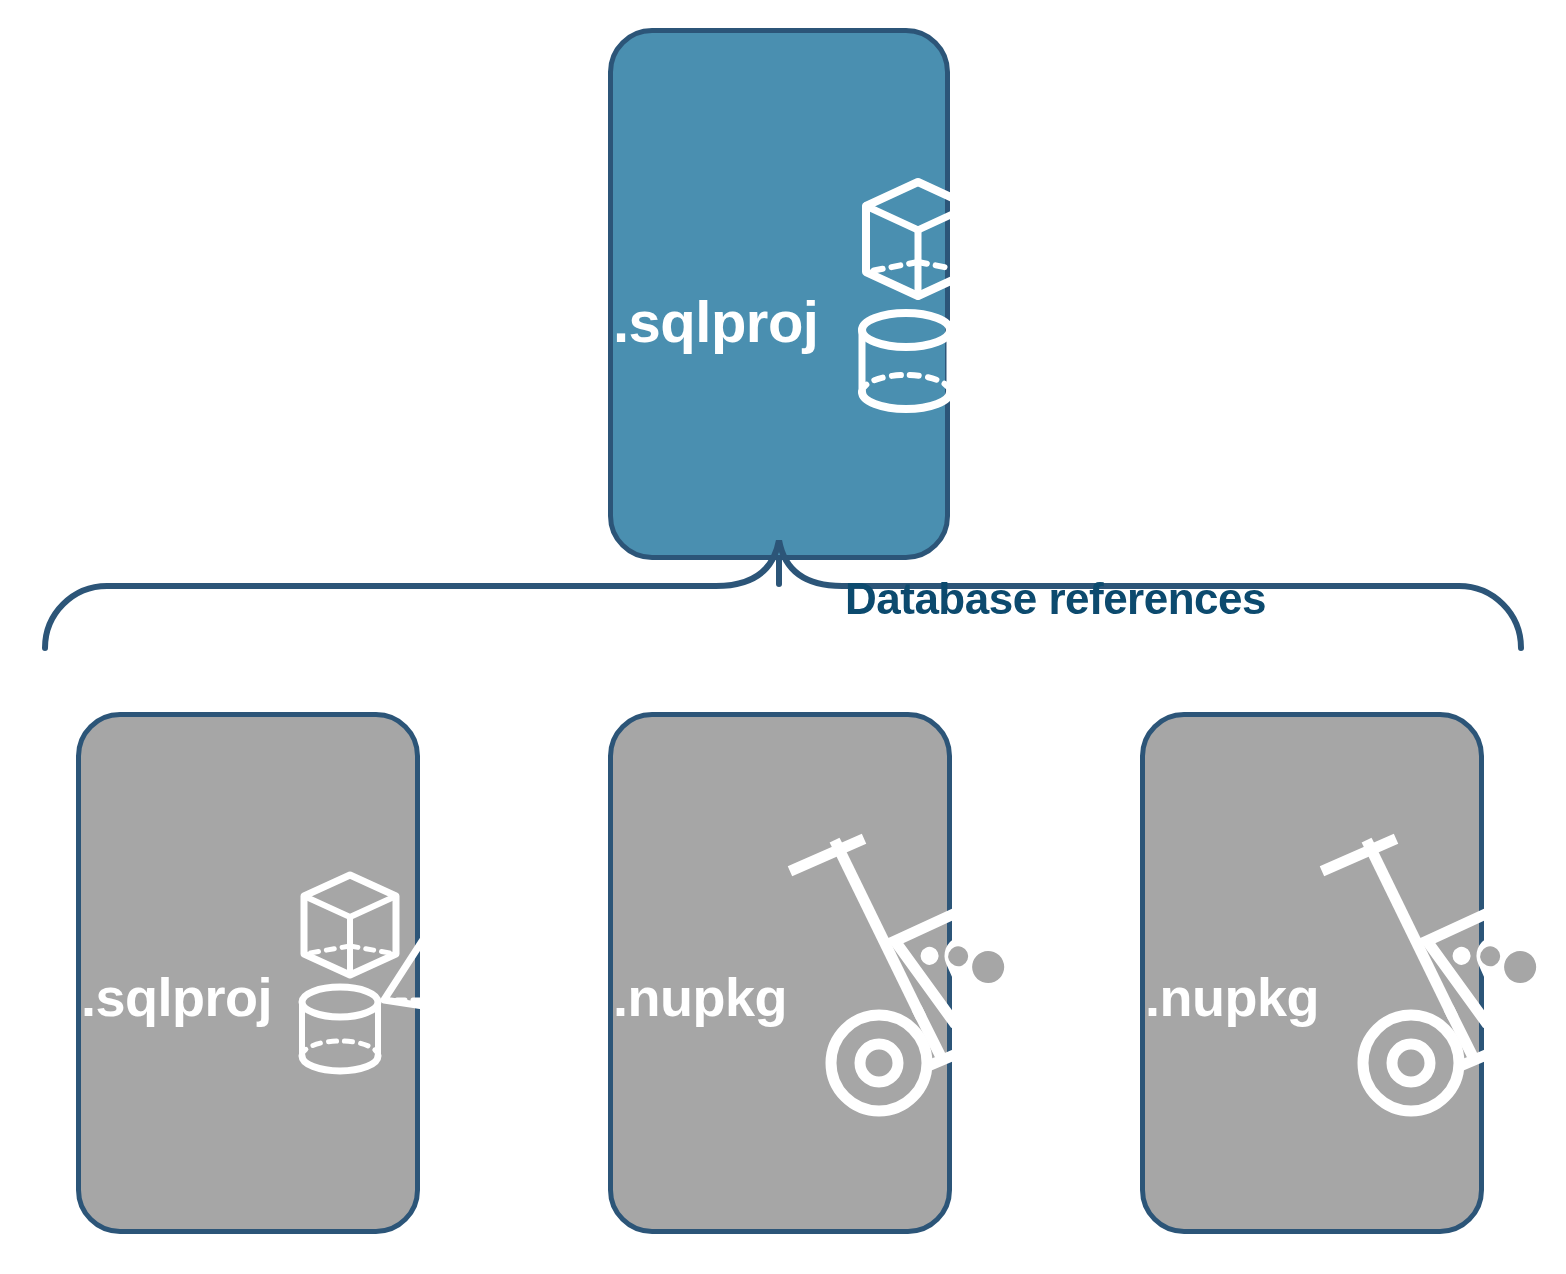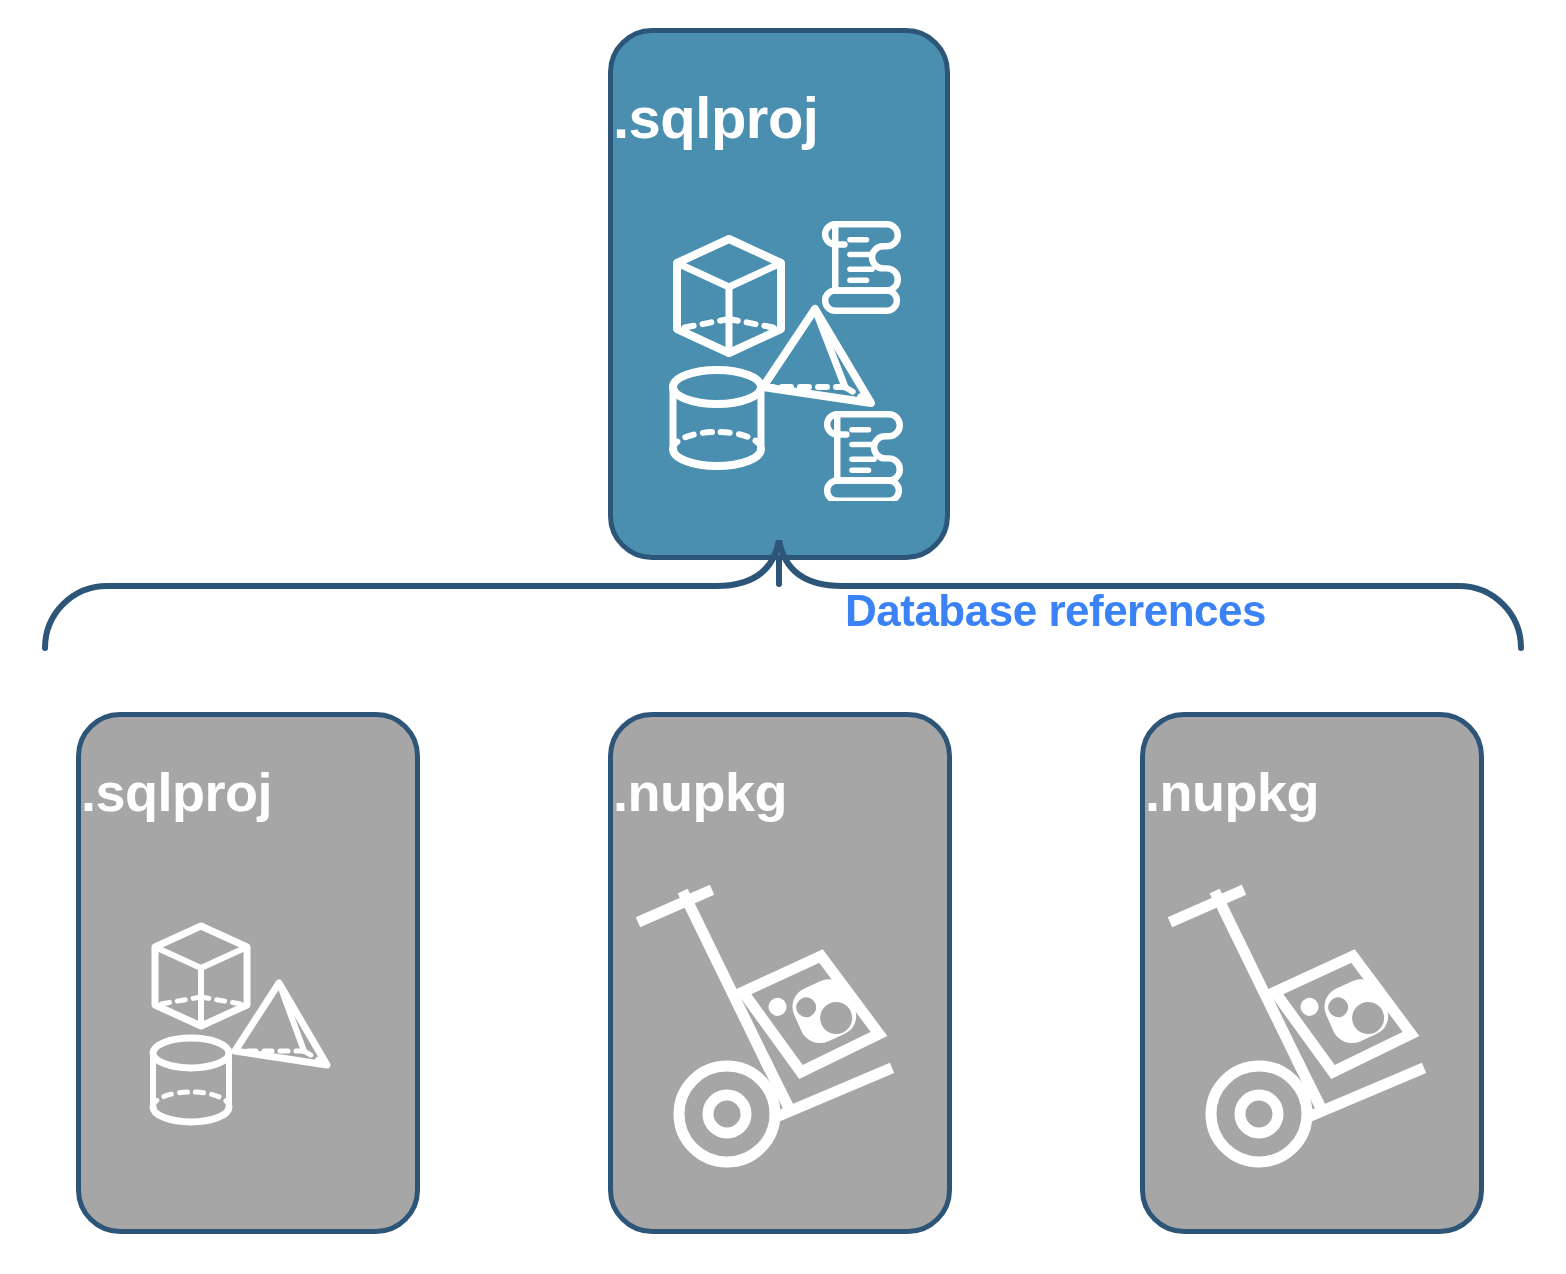--- a/index.html
+++ b/index.html
@@ -16,22 +16,22 @@
     height: 1274px;
     background: #ffffff;
   }
 
   
   .node {
     position: absolute;
     border: 5px solid #2c5578;
     border-radius: 44px;
     display: flex;
-    flex-direction: column;
-    align-items: flex-start;
+    flex-direction: row;
+    align-items: center;
   }
   .node.primary  { background: #4a8fb0; }
   .node.secondary{ background: #a6a6a6; }
 
   .node-title {
     color: #ffffff;
     font-weight: bold;
     letter-spacing: -0.5px;
     line-height: 1;
     user-select: none;
@@ -70,24 +70,24 @@
   #connector {
     position: absolute;
     left: 0; top: 540px;
     width: 1566px; height: 200px;
     pointer-events: none;
   }
 
   #brace-label {
     position: absolute;
     left: 845px;
-    top: 586px;
+    top: 574px;
     font-size: 44px;
     font-weight: bold;
-    color: #3b82f6;
+    color: #0c4a6e;
     letter-spacing: -0.5px;
     white-space: nowrap;
     user-select: none;
   }
 </style>
 </head>
 <body>
 
 <div id="stage">
 

